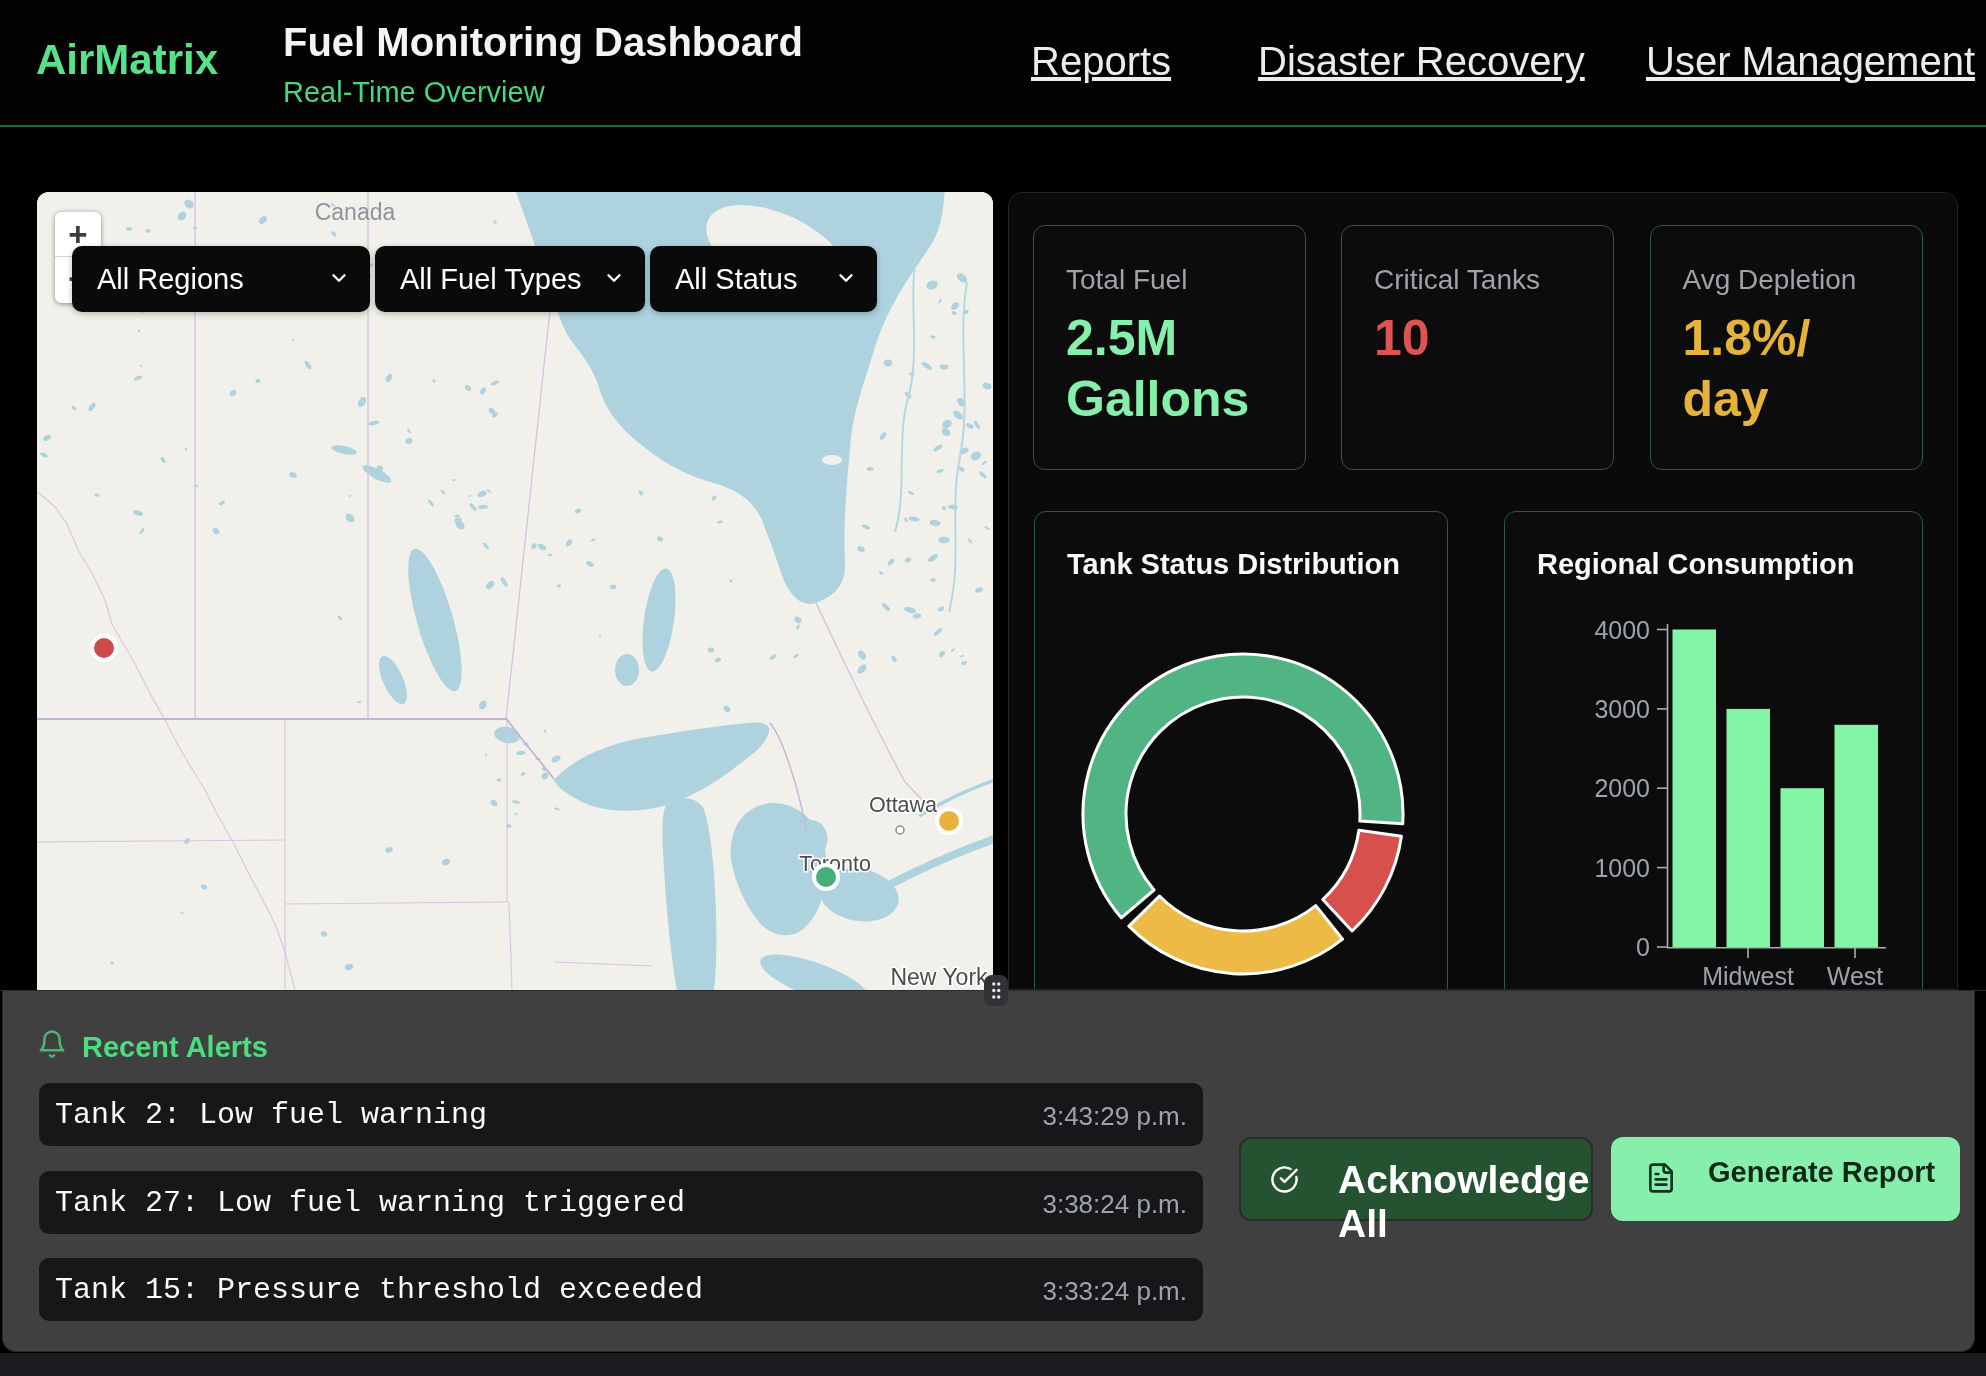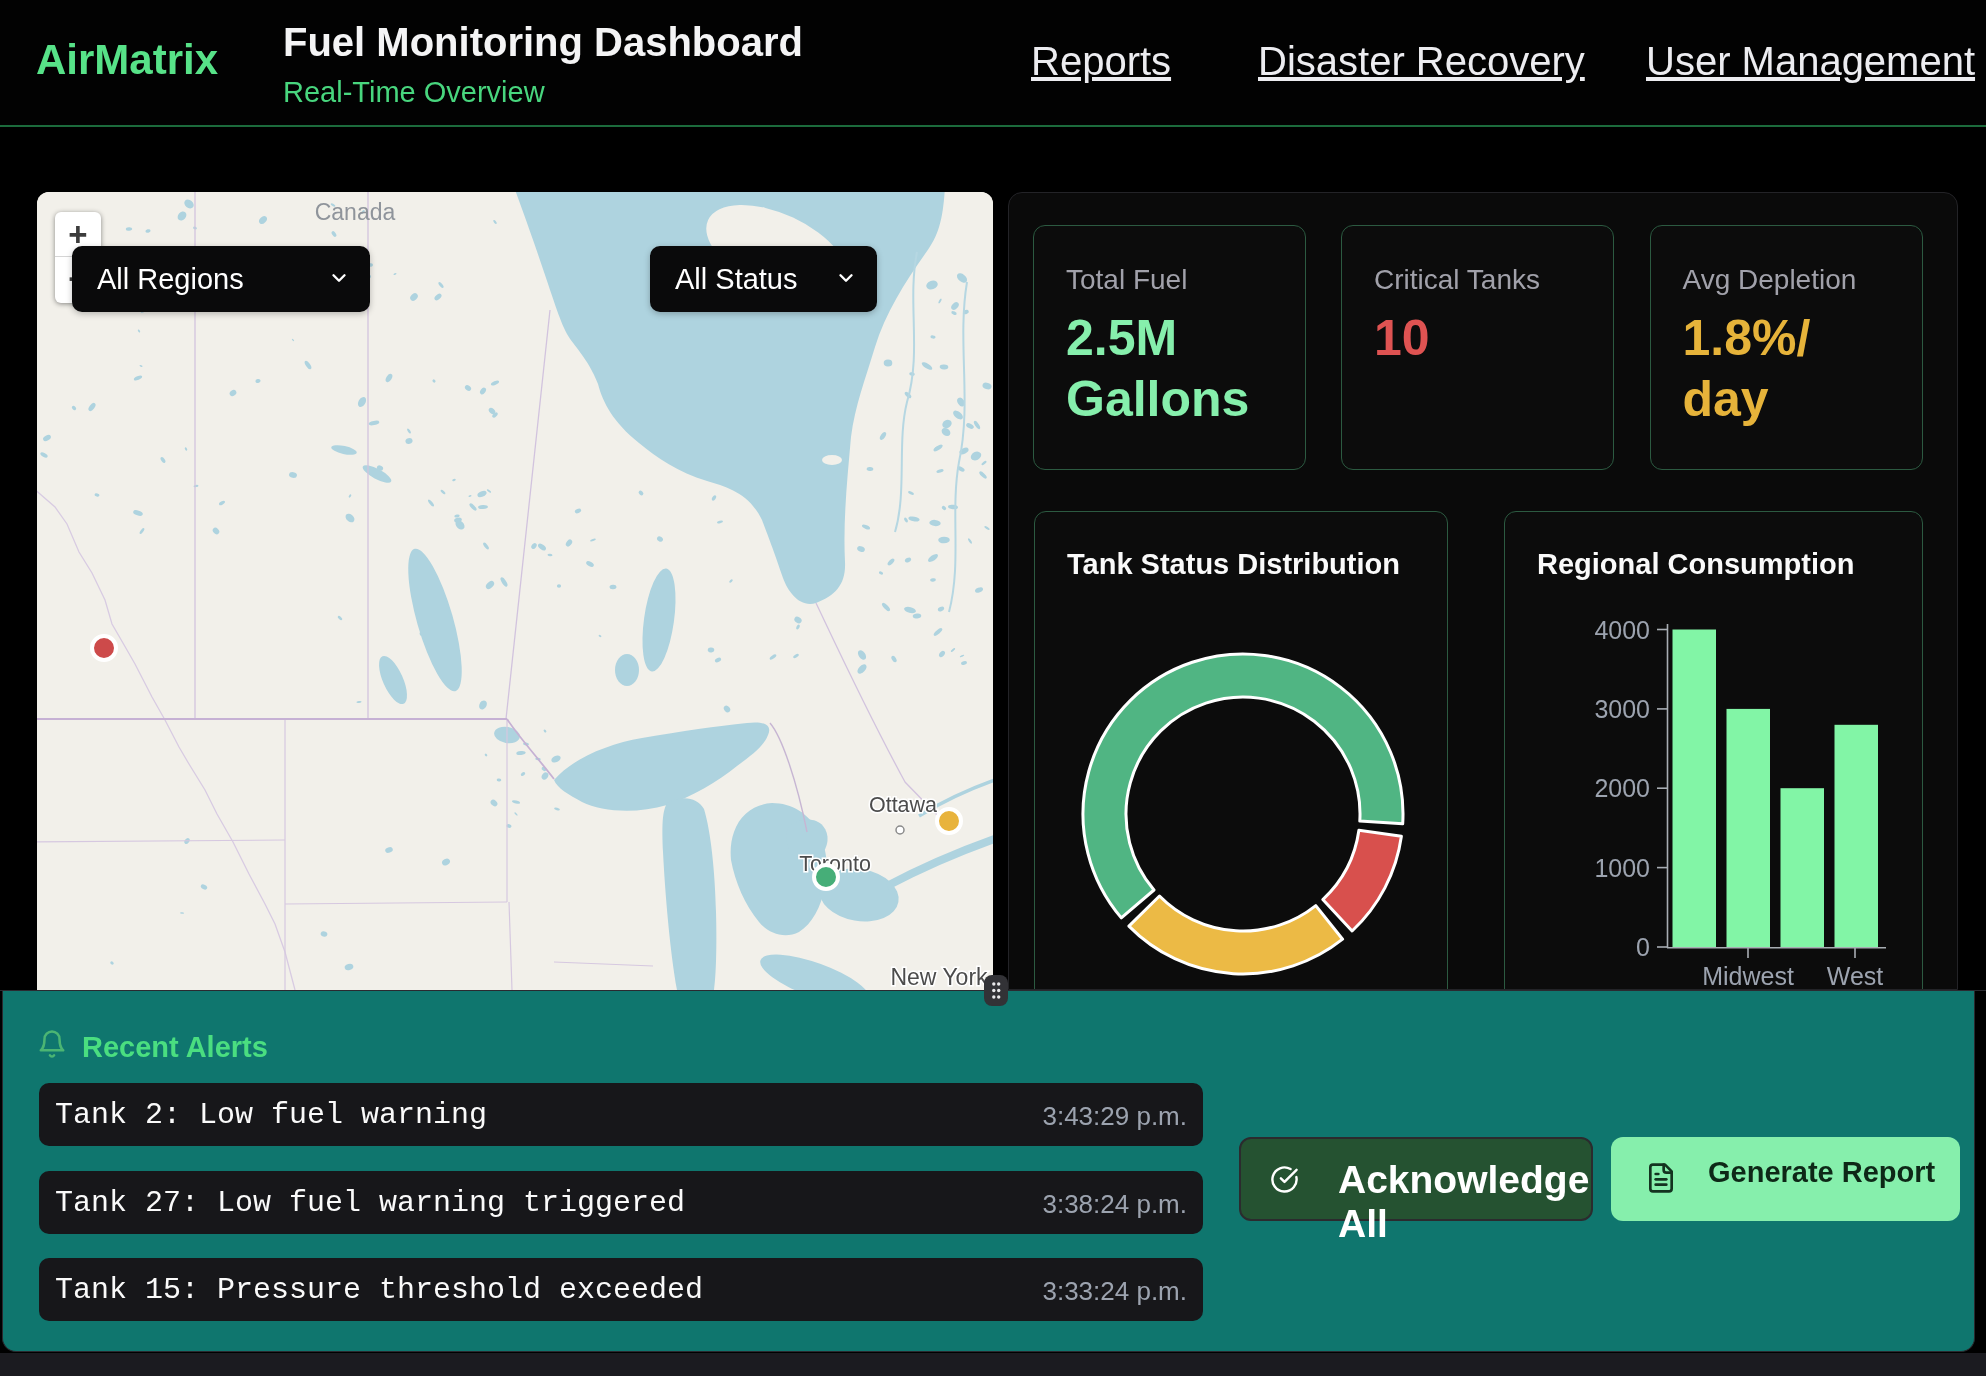--- a/index.html
+++ b/index.html
@@ -22,21 +22,21 @@
 
 #rpanel { position:absolute; left:1008px; top:192px; width:950px; height:798px; background:#0a0a0a; border:1px solid #232327; border-radius:14px 14px 0 0; overflow:hidden; }
 .stat { position:absolute; top:32px; width:273px; height:245px; background:#0c0c0c; border:1.5px solid #2c5a41; border-radius:12px;padding-left:16px; }
 .statlabel { position:absolute; left:32px; top:38px; font-size:28px; color:#a1a1aa; }
 .statval { position:absolute; left:32px; top:82px; font-size:50px; font-weight:bold; line-height:61px; }
 .chartcard { position:absolute; top:318px; height:500px; background:#0c0c0c; border:1.5px solid #2c5a41; border-radius:12px; }
 .charttitle { position:absolute; left:32px; top:36px; font-size:29px; font-weight:bold; color:#fafafa; }
 
 #handle { position:absolute; left:984px; top:975px; width:24px; height:31px; background:#323236; border-radius:8px; z-index:9; }
 
-#alerts { position:absolute; left:2px; top:990px; width:1973px; height:362px; background:#0f766e; border:1px solid #29292e; border-top:none; border-radius:0 0 14px 14px; }
+#alerts { position:absolute; left:2px; top:990px; width:1973px; height:362px; background:#404040; border:1px solid #29292e; border-top:none; border-radius:0 0 14px 14px; }
 #divline { position:absolute; left:0; top:990px; width:1986px; height:1px; background:#2a2a30; z-index:8; }
 .arow { position:absolute; left:36px; width:1164px; height:63px; background:#17171a; border-radius:10px; }
 .atext { position:absolute; left:16px; top:15px; font-size:30px; font-weight:500; color:#fafafa;font-family:Liberation Mono, monospace; }
 .atime { position:absolute; right:16px; top:18px; font-size:26px; color:#9ca3af; }
 .btn { position:absolute; top:147px; height:84px; border-radius:12px; }
 #btnack { left:1236px; width:354px; background:#255231; border:2px solid #2b2b2e; }
 #btngen { left:1608px; width:349px; background:#86efac; }
 #strip { position:absolute; left:0; top:1353px; width:1986px; height:23px; background:#1b1b20; }
 </style>
 </head>
@@ -307,20 +307,25 @@
 </svg>
     <div id="zoomctl">
         <div class="plus">+</div>
         <div class="minus">−</div>
       </div>
     <div class="dd" style="left:35px;width:298px">All Regions<span class="chev">
           <svg width="22" height="22" viewBox="0 0 24 24" fill="none" stroke="#ffffff" stroke-width="2.6" stroke-linecap="round" stroke-linejoin="round">
             <path d="m6 9 6 6 6-6"></path>
           </svg>
         </span></div>
+    <div class="dd" style="left:338px;width:270px">All Fuel Types<span class="chev">
+          <svg width="22" height="22" viewBox="0 0 24 24" fill="none" stroke="#ffffff" stroke-width="2.6" stroke-linecap="round" stroke-linejoin="round">
+            <path d="m6 9 6 6 6-6"></path>
+          </svg>
+        </span></div>
     <div class="dd" style="left:613px;width:227px">All Status<span class="chev">
           <svg width="22" height="22" viewBox="0 0 24 24" fill="none" stroke="#ffffff" stroke-width="2.6" stroke-linecap="round" stroke-linejoin="round">
             <path d="m6 9 6 6 6-6"></path>
           </svg>
         </span></div>
     <div class="mk" style="left:53px;top:442px;background:#cd4a4a"></div>
     <div class="mk" style="left:898px;top:615px;background:#e8b33c"></div>
     <div class="mk" style="left:775px;top:671px;background:#46ae78"></div>
   </div>
 

